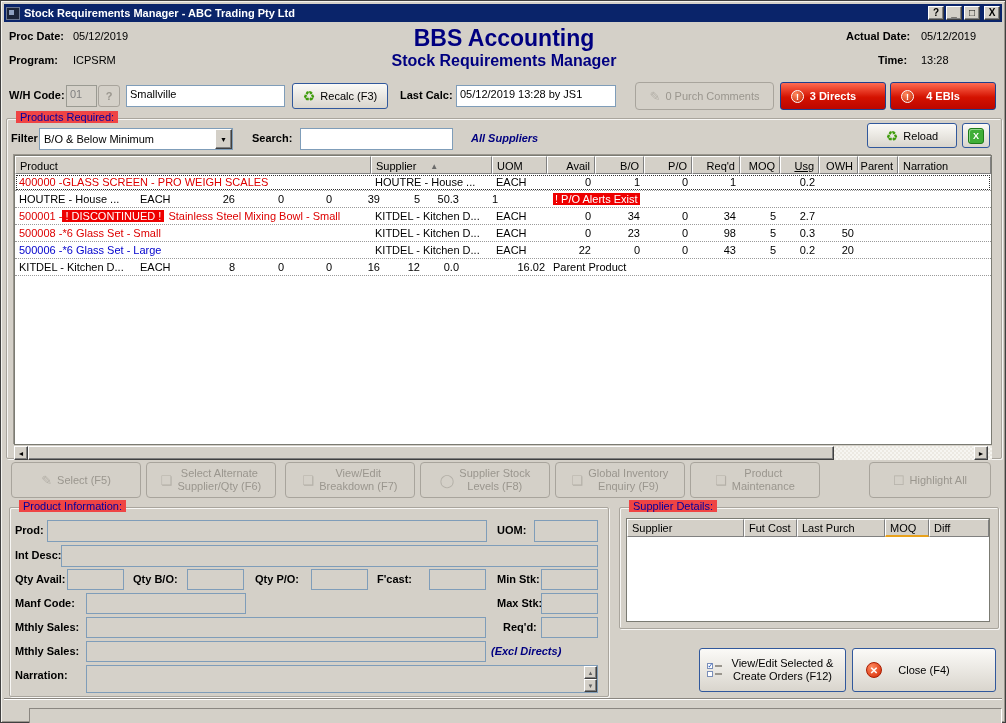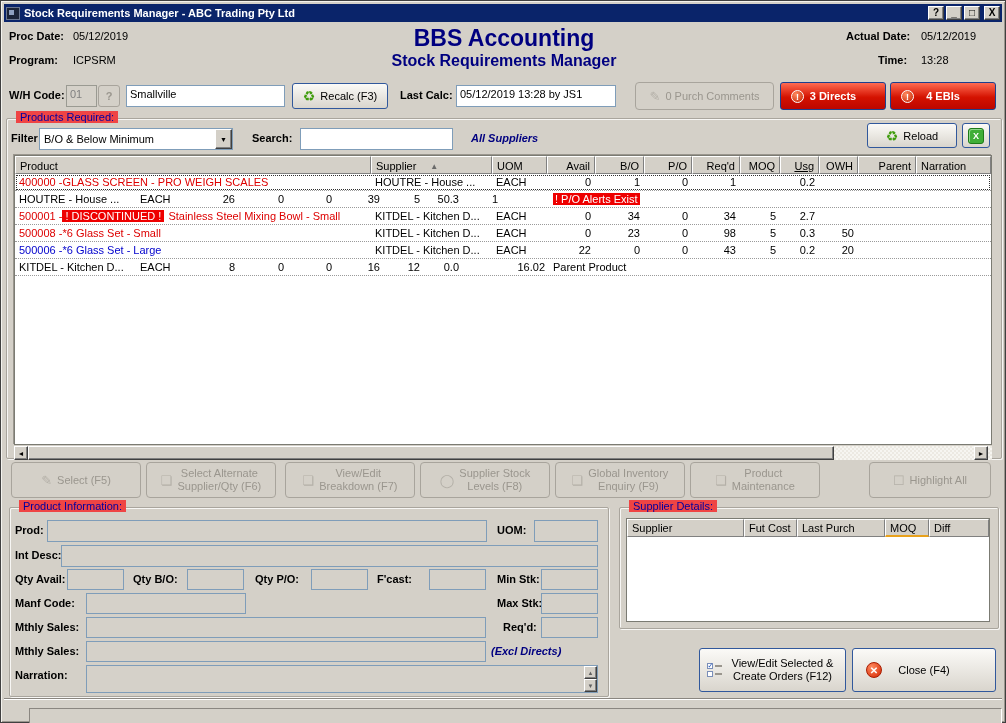--- a/index.html
+++ b/index.html
@@ -214,21 +214,21 @@
         </div>
         <div class="th num" style="width: 40px;">
           <span class="htext">MOQ</span>
         </div>
         <div class="th num ul" style="width: 39px;">
           <span class="htext">Usg</span>
         </div>
         <div class="th num" style="width: 39px;">
           <span class="htext">OWH</span>
         </div>
-        <div class="th num" style="width: 58px;">
+        <div class="th num" style="width: 40px;">
           <span class="htext">Parent</span>
         </div>
         <div class="th" style="width: 81px; flex: 1 1 0%;">
           <span class="htext">Narration</span>
         </div>
       </div>
     <div id="grid-body">
         <div class="tr sel">
           <div class="td red-row" style="width: 356px;">
             <span>400000 - </span>

